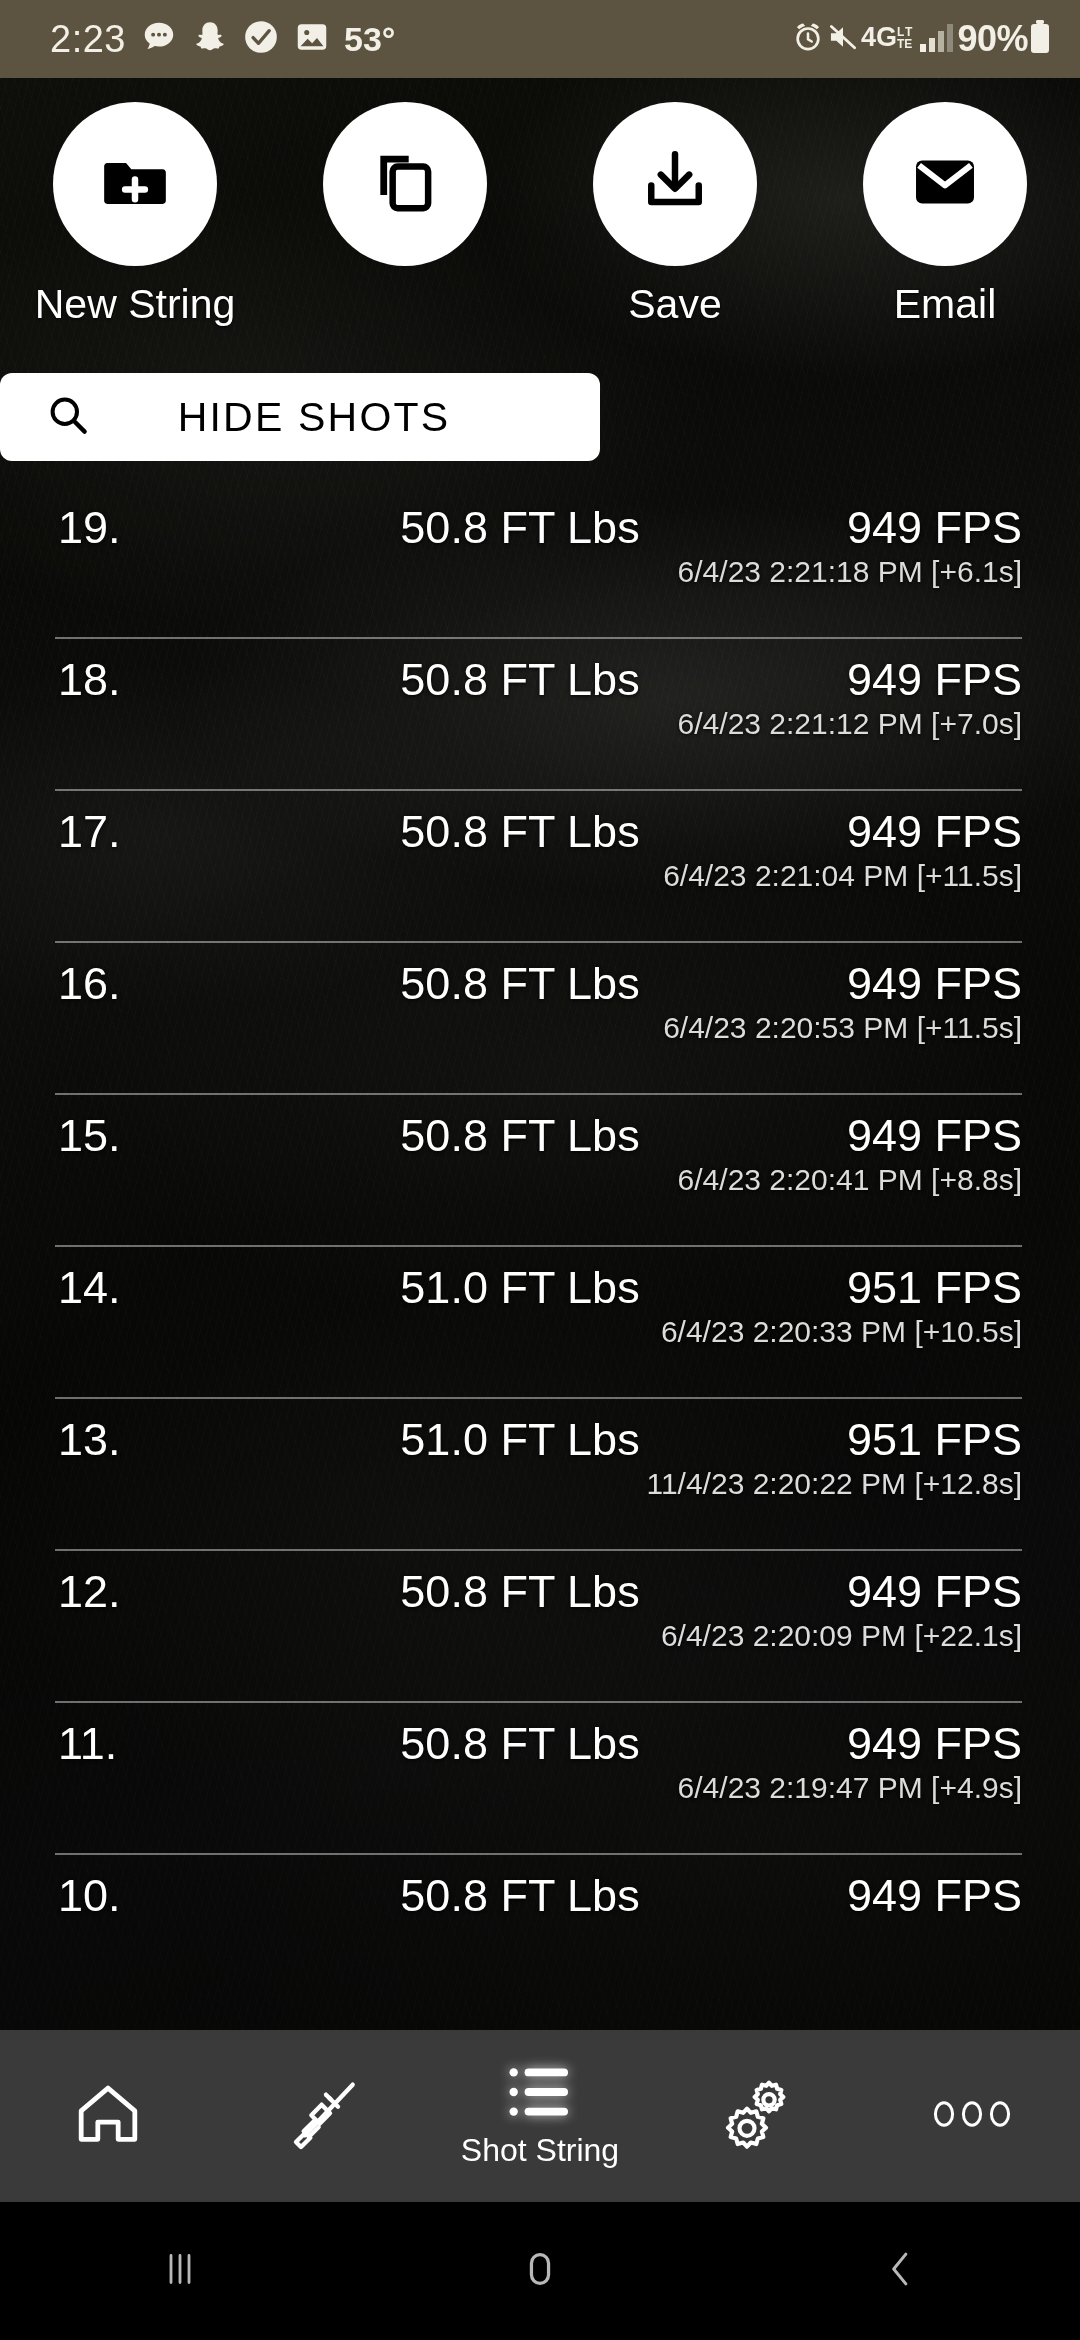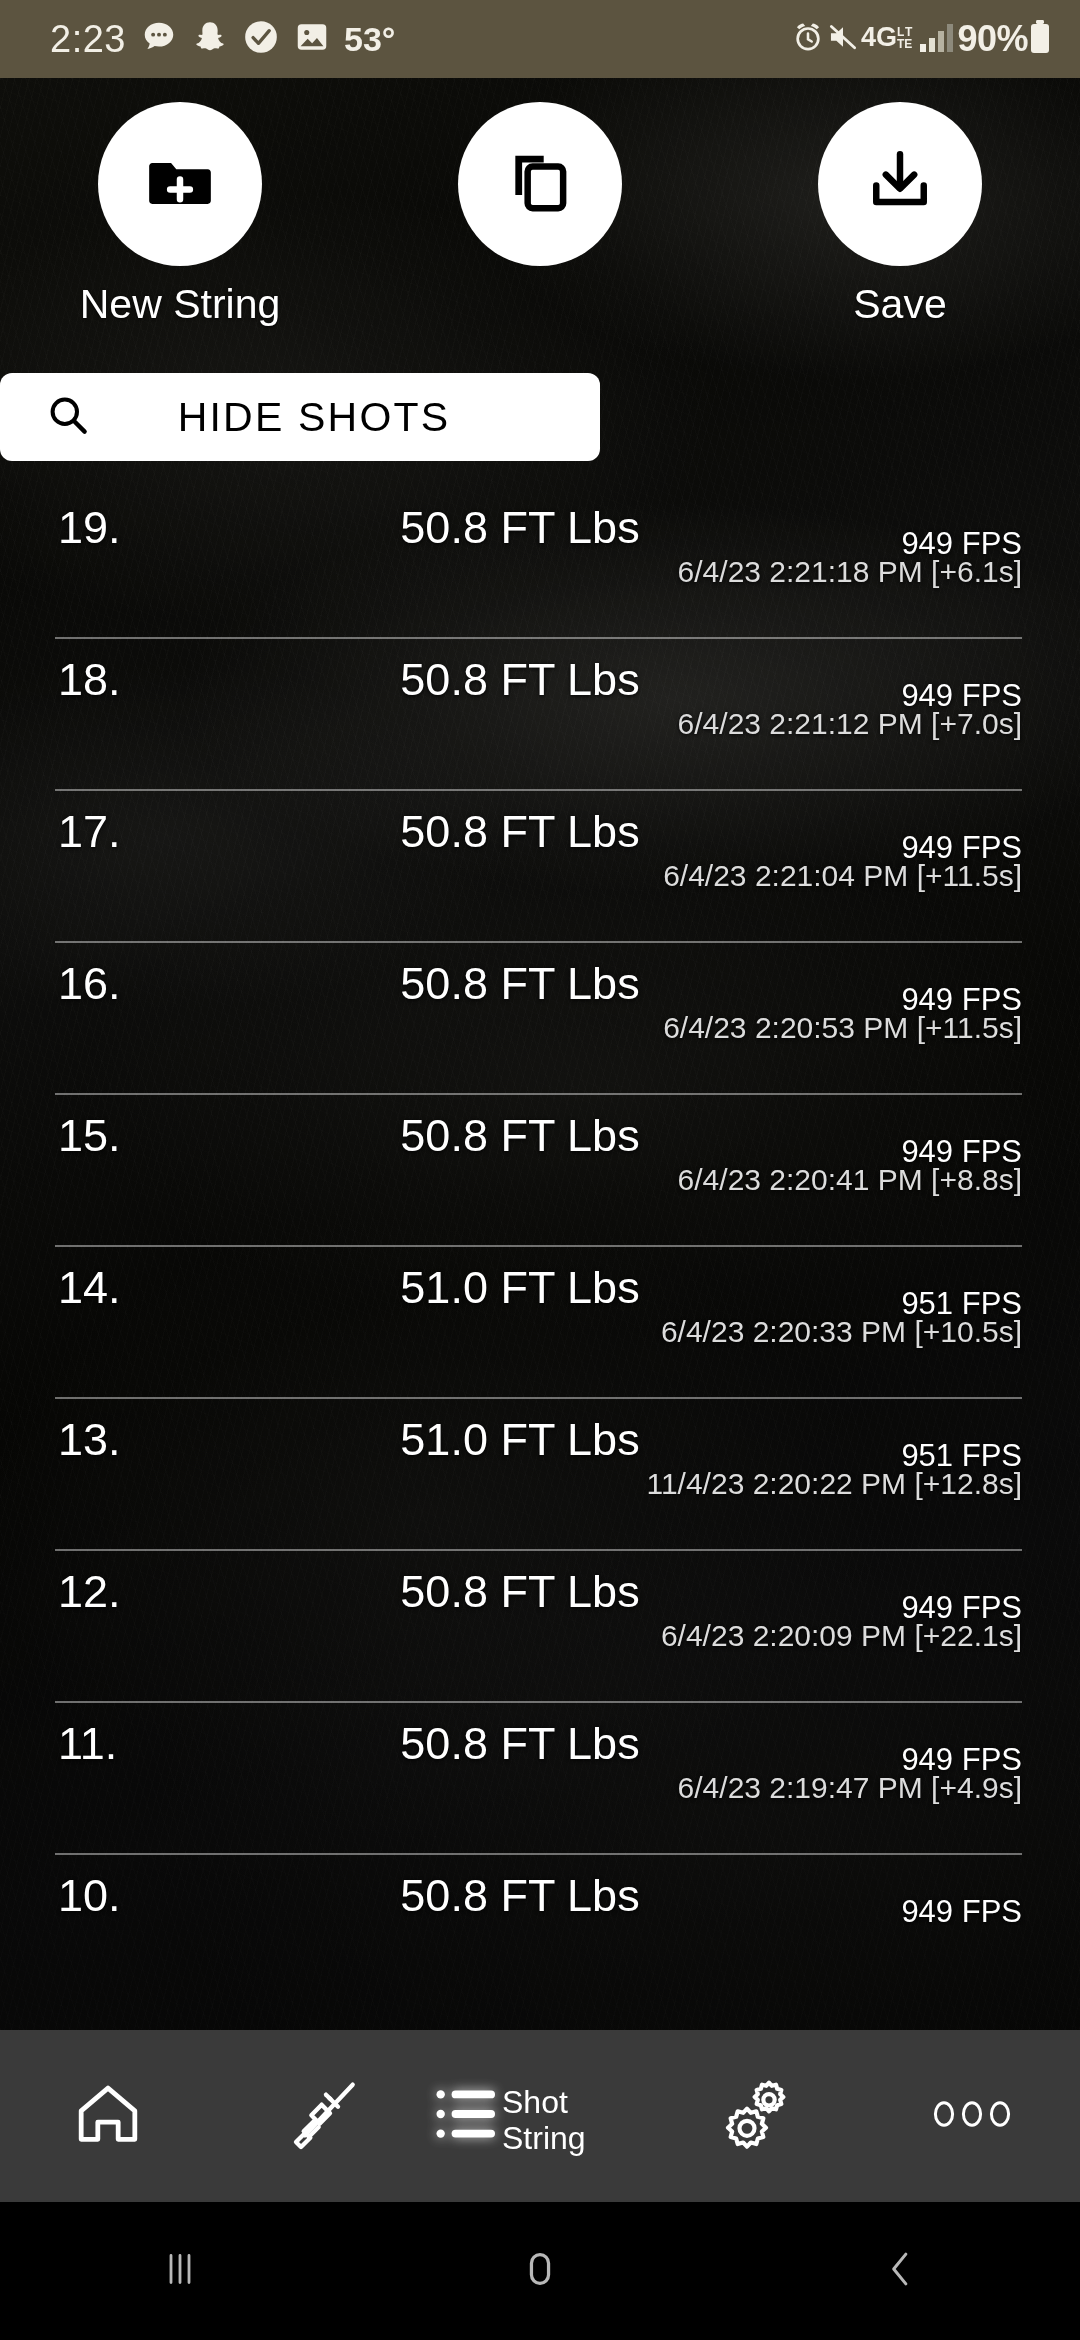--- a/index.html
+++ b/index.html
@@ -126,23 +126,23 @@
     text-shadow:0 1px 4px rgba(0,0,0,.95);
     width:250px;
   }
   .shot-energy {
     flex:1; text-align:center;
     color:#fff; font-size:45px; line-height:54px;
     text-shadow:0 1px 4px rgba(0,0,0,.95);
     margin-left:-40px;
   }
   .shot-fps {
-    color:#fff; font-size:31px; line-height:54px;
+    color:#fff; font-size:45px; line-height:54px;
     text-shadow:0 1px 4px rgba(0,0,0,.95);
-    text-align:right; width:250px;margin-top:16px;
+    text-align:right; width:250px;
   }
   .shot-ts {
     text-align:right;
     padding:4px 58px 0 0;
     color:#dcdcdc; font-size:30px; line-height:38px;
     text-shadow:0 1px 4px rgba(0,0,0,.95);
   }
   .shot-div {
     position:absolute; left:55px; right:58px; bottom:0;
     height:2px; background:rgba(255,255,255,.42);
@@ -150,21 +150,21 @@
 
   
   #bottomnav {
     position:absolute; top:2030px; left:0;
     width:1080px; height:172px;
     background:#3a3a3a;
     display:flex; align-items:center;
     z-index:30;
   }
   .navitem {
-    flex:1; display:flex; flex-direction:row;
+    flex:1; display:flex; flex-direction:column;
     align-items:center; justify-content:center;
     height:172px; position:relative;
   }
   .navitem .navlabel {
     margin-top:8px;
     color:#ffffff; font-size:32px; line-height:36px;
   }
   .navitem.active .navicon { filter:drop-shadow(0 0 6px rgba(255,255,255,.75)); }
 
   
@@ -290,20 +290,31 @@
             <svg width="74" height="74" viewBox="0 0 24 24">
               <path d="M12 3v10.4" stroke="#000" stroke-width="2.1" stroke-linecap="round"></path>
               <path d="M7.4 9.6 12 14.2 16.6 9.6" stroke="#000" stroke-width="2.1" fill="none" stroke-linecap="round" stroke-linejoin="round"></path>
               <path d="M4.3 13.1v5.4h15.4v-5.4" stroke="#000" stroke-width="2.1" fill="none" stroke-linecap="round" stroke-linejoin="round"></path>
             </svg>
           </span>
         </div>
         <div class="action-label">Save</div>
       </div>
 
+      <div class="action">
+        <div class="action-circle">
+          <span>
+            <svg width="74" height="74" viewBox="0 0 24 24">
+              <rect x="2.6" y="5" width="18.8" height="14" rx="2" fill="#000"></rect>
+              <path d="M3.6 6.6 12 13.1 20.4 6.6" stroke="#fff" stroke-width="2" fill="none" stroke-linejoin="round"></path>
+            </svg>
+          </span>
+        </div>
+        <div class="action-label">Email</div>
+      </div>
 
     </div>
 
     <div id="hideshots-wrap">
       <div id="hideshots">
         <span>
           <svg width="48" height="48" viewBox="0 0 24 24">
             <circle cx="10.4" cy="10.4" r="6.1" fill="none" stroke="#000" stroke-width="2"></circle>
             <path d="M15 15 20.3 20.3" stroke="#000" stroke-width="2.2" stroke-linecap="round"></path>
           </svg>

